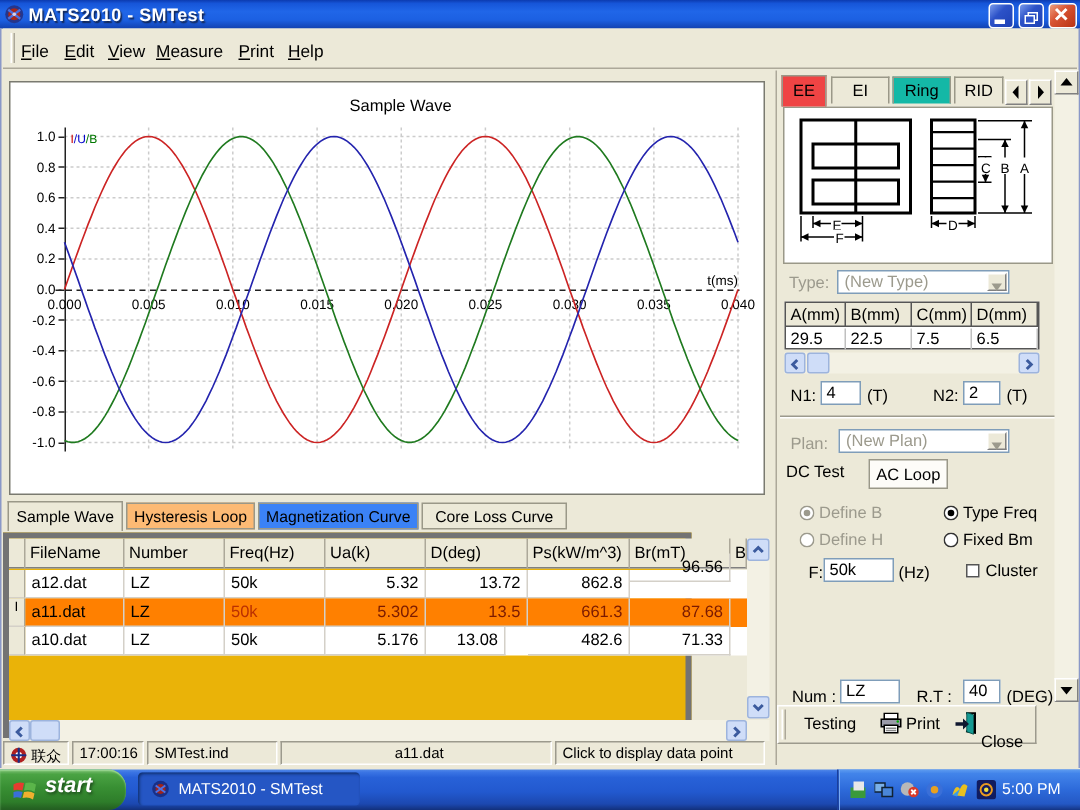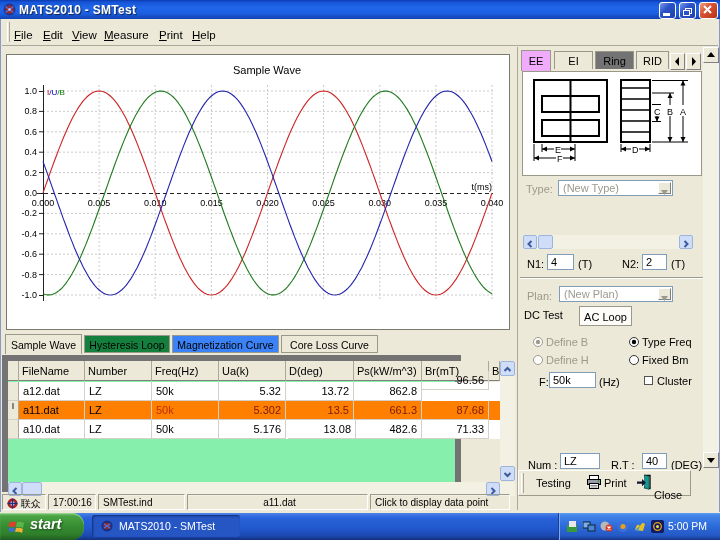--- a/index.html
+++ b/index.html
@@ -101,25 +101,25 @@
   <text x="491" y="190" font-size="9" text-anchor="end" fill="#000">t(ms)</text>
   <text x="232" y="74" font-size="11" fill="#000">Sample Wave</text>
   <text x="46" y="95" font-size="8" fill="#c00">I<tspan fill="#00c">/U</tspan><tspan fill="#070">/B</tspan></text>
   <polyline points="42.0,193.0 44.2,186.6 46.5,180.2 48.7,173.9 51.0,167.6 53.2,161.5 55.5,155.5 57.7,149.6 60.0,143.9 62.2,138.3 64.5,133.0 66.7,128.0 68.9,123.2 71.2,118.6 73.4,114.4 75.7,110.5 77.9,106.9 80.2,103.6 82.4,100.7 84.7,98.2 86.9,96.0 89.1,94.2 91.4,92.8 93.6,91.8 95.9,91.2 98.1,91.0 100.4,91.2 102.6,91.8 104.9,92.8 107.1,94.2 109.3,96.0 111.6,98.2 113.8,100.7 116.1,103.6 118.3,106.9 120.6,110.5 122.8,114.4 125.1,118.6 127.3,123.2 129.6,128.0 131.8,133.0 134.0,138.3 136.3,143.9 138.5,149.6 140.8,155.5 143.0,161.5 145.3,167.6 147.5,173.9 149.8,180.2 152.0,186.6 154.2,193.0 156.5,199.4 158.7,205.8 161.0,212.1 163.2,218.4 165.5,224.5 167.7,230.5 170.0,236.4 172.2,242.1 174.5,247.7 176.7,253.0 178.9,258.0 181.2,262.8 183.4,267.4 185.7,271.6 187.9,275.5 190.2,279.1 192.4,282.4 194.7,285.3 196.9,287.8 199.2,290.0 201.4,291.8 203.6,293.2 205.9,294.2 208.1,294.8 210.4,295.0 212.6,294.8 214.9,294.2 217.1,293.2 219.4,291.8 221.6,290.0 223.8,287.8 226.1,285.3 228.3,282.4 230.6,279.1 232.8,275.5 235.1,271.6 237.3,267.4 239.6,262.8 241.8,258.0 244.1,253.0 246.3,247.7 248.5,242.1 250.8,236.4 253.0,230.5 255.3,224.5 257.5,218.4 259.8,212.1 262.0,205.8 264.3,199.4 266.5,193.0 268.7,186.6 271.0,180.2 273.2,173.9 275.5,167.6 277.7,161.5 280.0,155.5 282.2,149.6 284.5,143.9 286.7,138.3 288.9,133.0 291.2,128.0 293.4,123.2 295.7,118.6 297.9,114.4 300.2,110.5 302.4,106.9 304.7,103.6 306.9,100.7 309.2,98.2 311.4,96.0 313.6,94.2 315.9,92.8 318.1,91.8 320.4,91.2 322.6,91.0 324.9,91.2 327.1,91.8 329.4,92.8 331.6,94.2 333.8,96.0 336.1,98.2 338.3,100.7 340.6,103.6 342.8,106.9 345.1,110.5 347.3,114.4 349.6,118.6 351.8,123.2 354.1,128.0 356.3,133.0 358.5,138.3 360.8,143.9 363.0,149.6 365.3,155.5 367.5,161.5 369.8,167.6 372.0,173.9 374.3,180.2 376.5,186.6 378.7,193.0 381.0,199.4 383.2,205.8 385.5,212.1 387.7,218.4 390.0,224.5 392.2,230.5 394.5,236.4 396.7,242.1 399.0,247.7 401.2,253.0 403.4,258.0 405.7,262.8 407.9,267.4 410.2,271.6 412.4,275.5 414.7,279.1 416.9,282.4 419.2,285.3 421.4,287.8 423.6,290.0 425.9,291.8 428.1,293.2 430.4,294.2 432.6,294.8 434.9,295.0 437.1,294.8 439.4,294.2 441.6,293.2 443.9,291.8 446.1,290.0 448.3,287.8 450.6,285.3 452.8,282.4 455.1,279.1 457.3,275.5 459.6,271.6 461.8,267.4 464.1,262.8 466.3,258.0 468.5,253.0 470.8,247.7 473.0,242.1 475.3,236.4 477.5,230.5 479.8,224.5 482.0,218.4 484.3,212.1 486.5,205.8 488.8,199.4 491.0,193.0" fill="none" stroke="#cc2424" stroke-width="1.1"></polyline>
   <polyline points="42.0,293.7 44.2,294.5 46.5,294.9 48.7,294.9 51.0,294.5 53.2,293.7 55.5,292.5 57.7,290.9 60.0,289.0 62.2,286.6 64.5,283.9 66.7,280.8 68.9,277.4 71.2,273.6 73.4,269.5 75.7,265.1 77.9,260.5 80.2,255.5 82.4,250.3 84.7,244.9 86.9,239.3 89.1,233.5 91.4,227.6 93.6,221.5 95.9,215.3 98.1,209.0 100.4,202.6 102.6,196.2 104.9,189.8 107.1,183.4 109.3,177.0 111.6,170.7 113.8,164.5 116.1,158.4 118.3,152.5 120.6,146.7 122.8,141.1 125.1,135.7 127.3,130.5 129.6,125.5 131.8,120.9 134.0,116.5 136.3,112.4 138.5,108.6 140.8,105.2 143.0,102.1 145.3,99.4 147.5,97.0 149.8,95.1 152.0,93.5 154.2,92.3 156.5,91.5 158.7,91.1 161.0,91.1 163.2,91.5 165.5,92.3 167.7,93.5 170.0,95.1 172.2,97.0 174.5,99.4 176.7,102.1 178.9,105.2 181.2,108.6 183.4,112.4 185.7,116.5 187.9,120.9 190.2,125.5 192.4,130.5 194.7,135.7 196.9,141.1 199.2,146.7 201.4,152.5 203.6,158.4 205.9,164.5 208.1,170.7 210.4,177.0 212.6,183.4 214.9,189.8 217.1,196.2 219.4,202.6 221.6,209.0 223.8,215.3 226.1,221.5 228.3,227.6 230.6,233.5 232.8,239.3 235.1,244.9 237.3,250.3 239.6,255.5 241.8,260.5 244.1,265.1 246.3,269.5 248.5,273.6 250.8,277.4 253.0,280.8 255.3,283.9 257.5,286.6 259.8,289.0 262.0,290.9 264.3,292.5 266.5,293.7 268.7,294.5 271.0,294.9 273.2,294.9 275.5,294.5 277.7,293.7 280.0,292.5 282.2,290.9 284.5,289.0 286.7,286.6 288.9,283.9 291.2,280.8 293.4,277.4 295.7,273.6 297.9,269.5 300.2,265.1 302.4,260.5 304.7,255.5 306.9,250.3 309.2,244.9 311.4,239.3 313.6,233.5 315.9,227.6 318.1,221.5 320.4,215.3 322.6,209.0 324.9,202.6 327.1,196.2 329.4,189.8 331.6,183.4 333.8,177.0 336.1,170.7 338.3,164.5 340.6,158.4 342.8,152.5 345.1,146.7 347.3,141.1 349.6,135.7 351.8,130.5 354.1,125.5 356.3,120.9 358.5,116.5 360.8,112.4 363.0,108.6 365.3,105.2 367.5,102.1 369.8,99.4 372.0,97.0 374.3,95.1 376.5,93.5 378.7,92.3 381.0,91.5 383.2,91.1 385.5,91.1 387.7,91.5 390.0,92.3 392.2,93.5 394.5,95.1 396.7,97.0 399.0,99.4 401.2,102.1 403.4,105.2 405.7,108.6 407.9,112.4 410.2,116.5 412.4,120.9 414.7,125.5 416.9,130.5 419.2,135.7 421.4,141.1 423.6,146.7 425.9,152.5 428.1,158.4 430.4,164.5 432.6,170.7 434.9,177.0 437.1,183.4 439.4,189.8 441.6,196.2 443.9,202.6 446.1,209.0 448.3,215.3 450.6,221.5 452.8,227.6 455.1,233.5 457.3,239.3 459.6,244.9 461.8,250.3 464.1,255.5 466.3,260.5 468.5,265.1 470.8,269.5 473.0,273.6 475.3,277.4 477.5,280.8 479.8,283.9 482.0,286.6 484.3,289.0 486.5,290.9 488.8,292.5 491.0,293.7" fill="none" stroke="#1f7a1f" stroke-width="1.1"></polyline>
   <polyline points="42.0,161.5 44.2,167.6 46.5,173.9 48.7,180.2 51.0,186.6 53.2,193.0 55.5,199.4 57.7,205.8 60.0,212.1 62.2,218.4 64.5,224.5 66.7,230.5 68.9,236.4 71.2,242.1 73.4,247.7 75.7,253.0 77.9,258.0 80.2,262.8 82.4,267.4 84.7,271.6 86.9,275.5 89.1,279.1 91.4,282.4 93.6,285.3 95.9,287.8 98.1,290.0 100.4,291.8 102.6,293.2 104.9,294.2 107.1,294.8 109.3,295.0 111.6,294.8 113.8,294.2 116.1,293.2 118.3,291.8 120.6,290.0 122.8,287.8 125.1,285.3 127.3,282.4 129.6,279.1 131.8,275.5 134.0,271.6 136.3,267.4 138.5,262.8 140.8,258.0 143.0,253.0 145.3,247.7 147.5,242.1 149.8,236.4 152.0,230.5 154.2,224.5 156.5,218.4 158.7,212.1 161.0,205.8 163.2,199.4 165.5,193.0 167.7,186.6 170.0,180.2 172.2,173.9 174.5,167.6 176.7,161.5 178.9,155.5 181.2,149.6 183.4,143.9 185.7,138.3 187.9,133.0 190.2,128.0 192.4,123.2 194.7,118.6 196.9,114.4 199.2,110.5 201.4,106.9 203.6,103.6 205.9,100.7 208.1,98.2 210.4,96.0 212.6,94.2 214.9,92.8 217.1,91.8 219.4,91.2 221.6,91.0 223.8,91.2 226.1,91.8 228.3,92.8 230.6,94.2 232.8,96.0 235.1,98.2 237.3,100.7 239.6,103.6 241.8,106.9 244.1,110.5 246.3,114.4 248.5,118.6 250.8,123.2 253.0,128.0 255.3,133.0 257.5,138.3 259.8,143.9 262.0,149.6 264.3,155.5 266.5,161.5 268.7,167.6 271.0,173.9 273.2,180.2 275.5,186.6 277.7,193.0 280.0,199.4 282.2,205.8 284.5,212.1 286.7,218.4 288.9,224.5 291.2,230.5 293.4,236.4 295.7,242.1 297.9,247.7 300.2,253.0 302.4,258.0 304.7,262.8 306.9,267.4 309.2,271.6 311.4,275.5 313.6,279.1 315.9,282.4 318.1,285.3 320.4,287.8 322.6,290.0 324.9,291.8 327.1,293.2 329.4,294.2 331.6,294.8 333.8,295.0 336.1,294.8 338.3,294.2 340.6,293.2 342.8,291.8 345.1,290.0 347.3,287.8 349.6,285.3 351.8,282.4 354.1,279.1 356.3,275.5 358.5,271.6 360.8,267.4 363.0,262.8 365.3,258.0 367.5,253.0 369.8,247.7 372.0,242.1 374.3,236.4 376.5,230.5 378.7,224.5 381.0,218.4 383.2,212.1 385.5,205.8 387.7,199.4 390.0,193.0 392.2,186.6 394.5,180.2 396.7,173.9 399.0,167.6 401.2,161.5 403.4,155.5 405.7,149.6 407.9,143.9 410.2,138.3 412.4,133.0 414.7,128.0 416.9,123.2 419.2,118.6 421.4,114.4 423.6,110.5 425.9,106.9 428.1,103.6 430.4,100.7 432.6,98.2 434.9,96.0 437.1,94.2 439.4,92.8 441.6,91.8 443.9,91.2 446.1,91.0 448.3,91.2 450.6,91.8 452.8,92.8 455.1,94.2 457.3,96.0 459.6,98.2 461.8,100.7 464.1,103.6 466.3,106.9 468.5,110.5 470.8,114.4 473.0,118.6 475.3,123.2 477.5,128.0 479.8,133.0 482.0,138.3 484.3,143.9 486.5,149.6 488.8,155.5 491.0,161.5" fill="none" stroke="#2424ae" stroke-width="1.1"></polyline>
 </svg>
 </div>
 
 <div class="abs" style="left:5px;top:334px;width:77px;height:20px;background:#ece9d8;border:1px solid #9a9888;border-bottom:0;font-size:10.5px;text-align:center;padding-top:4px;z-index:2">Sample Wave</div>
-<div class="abs" style="left:84px;top:335px;width:86px;height:18px;background:#15803d;border:1px solid #9a9888;font-size:10.5px;text-align:center;padding-top:3px">Hysteresis Loop</div>
+<div class="abs" style="left:84px;top:335px;width:86px;height:18px;background:#fdba74;border:1px solid #9a9888;font-size:10.5px;text-align:center;padding-top:3px">Hysteresis Loop</div>
 <div class="abs" style="left:172px;top:335px;width:107px;height:18px;background:#3b82f6;border:1px solid #9a9888;font-size:10.5px;text-align:center;padding-top:3px">Magnetization Curve</div>
 <div class="abs" style="left:281px;top:335px;width:97px;height:18px;background:#ece9d8;border:1px solid #9a9888;font-size:10.5px;text-align:center;padding-top:3px">Core Loss Curve</div>
 
-<div class="abs" style="left:2px;top:355px;width:459px;height:137px;background:#86efac;border:6px solid #737373">
+<div class="abs" style="left:2px;top:355px;width:459px;height:137px;background:#eab308;border:4px solid #737373">
   <div class="abs" style="left:0;top:0;width:492px;height:20px;background:#ece9d8;border-bottom:1px solid #808080"></div>
   <div class="abs" style="left:0px;top:0;width:11px;height:20px;border-right:1px solid #aca899;font-size:11px;padding:4px 0 0 3px;overflow:hidden"></div>
   <div class="abs" style="left:11px;top:0;width:66px;height:20px;border-right:1px solid #aca899;font-size:11px;padding:4px 0 0 3px;overflow:hidden">FileName</div>
   <div class="abs" style="left:77px;top:0;width:67px;height:20px;border-right:1px solid #aca899;font-size:11px;padding:4px 0 0 3px;overflow:hidden">Number</div>
   <div class="abs" style="left:144px;top:0;width:67px;height:20px;border-right:1px solid #aca899;font-size:11px;padding:4px 0 0 3px;overflow:hidden">Freq(Hz)</div>
   <div class="abs" style="left:211px;top:0;width:67px;height:20px;border-right:1px solid #aca899;font-size:11px;padding:4px 0 0 3px;overflow:hidden">Ua(k)</div>
   <div class="abs" style="left:278px;top:0;width:68px;height:20px;border-right:1px solid #aca899;font-size:11px;padding:4px 0 0 3px;overflow:hidden">D(deg)</div>
   <div class="abs" style="left:346px;top:0;width:68px;height:20px;border-right:1px solid #aca899;font-size:11px;padding:4px 0 0 3px;overflow:hidden">Ps(kW/m^3)</div>
   <div class="abs" style="left:414px;top:0;width:67px;height:20px;border-right:1px solid #aca899;font-size:11px;padding:4px 0 0 3px;overflow:hidden">Br(mT)</div>
   <div class="abs" style="left:481px;top:0;width:11px;height:20px;border-right:1px solid #aca899;font-size:11px;padding:4px 0 0 3px;overflow:hidden">B</div>
@@ -140,21 +140,21 @@
   <div class="abs" style="left:144px;top:40px;width:67px;height:19px;border-right:1px solid #d4d0c8;border-bottom:1px solid #d4d0c8;font-size:11px;text-align:left;padding:3px 0 0 4px;color:#bb3000">50k</div>
   <div class="abs" style="left:211px;top:40px;width:67px;height:19px;border-right:1px solid #d4d0c8;border-bottom:1px solid #d4d0c8;font-size:11px;text-align:right;padding:3px 4px 0 3px;color:#7b1a00">5.302</div>
   <div class="abs" style="left:278px;top:40px;width:68px;height:19px;border-right:1px solid #d4d0c8;border-bottom:1px solid #d4d0c8;font-size:11px;text-align:right;padding:3px 4px 0 3px;color:#7b1a00">13.5</div>
   <div class="abs" style="left:346px;top:40px;width:68px;height:19px;border-right:1px solid #d4d0c8;border-bottom:1px solid #d4d0c8;font-size:11px;text-align:right;padding:3px 4px 0 3px;color:#7b1a00">661.3</div>
   <div class="abs" style="left:414px;top:40px;width:67px;height:19px;border-right:1px solid #d4d0c8;border-bottom:1px solid #d4d0c8;font-size:11px;text-align:right;padding:3px 4px 0 3px;color:#7b1a00">87.68</div>
   <div class="abs" style="left:11px;top:59px;width:481px;height:19px;background:#fff"></div>
   <div class="abs" style="left:11px;top:59px;width:66px;height:19px;border-right:1px solid #d4d0c8;border-bottom:1px solid #d4d0c8;font-size:11px;text-align:left;padding:3px 0 0 4px;color:#000">a10.dat</div>
   <div class="abs" style="left:77px;top:59px;width:67px;height:19px;border-right:1px solid #d4d0c8;border-bottom:1px solid #d4d0c8;font-size:11px;text-align:left;padding:3px 0 0 4px;color:#000">LZ</div>
   <div class="abs" style="left:144px;top:59px;width:67px;height:19px;border-right:1px solid #d4d0c8;border-bottom:1px solid #d4d0c8;font-size:11px;text-align:left;padding:3px 0 0 4px;color:#000">50k</div>
   <div class="abs" style="left:211px;top:59px;width:67px;height:19px;border-right:1px solid #d4d0c8;border-bottom:1px solid #d4d0c8;font-size:11px;text-align:right;padding:3px 4px 0 3px;color:#000">5.176</div>
-  <div class="abs" style="left:280px;top:59px;width:68px;height:19px;border-right:1px solid #d4d0c8;border-bottom:1px solid #d4d0c8;font-size:11px;text-align:right;padding:3px 4px 0 3px;color:#000">13.08</div>
+  <div class="abs" style="left:263px;top:59px;width:68px;height:19px;border-right:1px solid #d4d0c8;border-bottom:1px solid #d4d0c8;font-size:11px;text-align:right;padding:3px 4px 0 3px;color:#000">13.08</div>
   <div class="abs" style="left:346px;top:59px;width:68px;height:19px;border-right:1px solid #d4d0c8;border-bottom:1px solid #d4d0c8;font-size:11px;text-align:right;padding:3px 4px 0 3px;color:#000">482.6</div>
   <div class="abs" style="left:414px;top:59px;width:67px;height:19px;border-right:1px solid #d4d0c8;border-bottom:1px solid #d4d0c8;font-size:11px;text-align:right;padding:3px 4px 0 3px;color:#000">71.33</div>
 
   <div class="abs" style="left:492px;top:0;width:15px;height:120px;background:#f3f1e4">
     <div class="abs" style="left:0;top:0;width:15px;height:15px;background:#cfddf8;border:1px solid #9db4dd;border-radius:2px"><svg width="13" height="13">
           <path d="M3.5 8 L6.5 5 L9.5 8" stroke="#3c5b9e" stroke-width="2" fill="none"></path>
         </svg></div>
     <div class="abs" style="left:0;top:105px;width:15px;height:15px;background:#cfddf8;border:1px solid #9db4dd;border-radius:2px"><svg width="13" height="13">
           <path d="M3.5 5 L6.5 8 L9.5 5" stroke="#3c5b9e" stroke-width="2" fill="none"></path>
         </svg></div>
@@ -176,23 +176,23 @@
       <circle cx="5.5" cy="5.5" r="5" fill="#b02020"></circle>
       <circle cx="5.5" cy="5.5" r="2.2" fill="#fff"></circle>
       <path d="M5.5 0.5 L5.5 10.5 M0.5 5.5 L10.5 5.5" stroke="#1a2f86" stroke-width="1.4"></path>
     </svg> 联众</div>
 <div class="abs" style="left:48px;top:494px;width:48px;height:16px;border:1px solid;border-color:#9c9a8d #fff #fff #9c9a8d;font-size:10px;padding:2px 0 0 4px;text-align:left;white-space:nowrap;overflow:hidden">17:00:16</div>
 <div class="abs" style="left:98px;top:494px;width:87px;height:16px;border:1px solid;border-color:#9c9a8d #fff #fff #9c9a8d;font-size:10px;padding:2px 0 0 4px;text-align:left;white-space:nowrap;overflow:hidden">SMTest.ind</div>
 <div class="abs" style="left:187px;top:494px;width:181px;height:16px;border:1px solid;border-color:#9c9a8d #fff #fff #9c9a8d;font-size:10px;padding:2px 0 0 4px;text-align:center;white-space:nowrap;overflow:hidden">a11.dat</div>
 <div class="abs" style="left:370px;top:494px;width:140px;height:16px;border:1px solid;border-color:#9c9a8d #fff #fff #9c9a8d;font-size:10px;padding:2px 0 0 4px;text-align:left;white-space:nowrap;overflow:hidden">Click to display data point</div>
 
 <div class="abs" style="left:517px;top:47px;width:201px;height:463px;background:#ece9d8;border-left:1px solid #aca899">
-<div class="abs" style="left:3px;top:3px;width:30px;height:21px;background:#f0abfc;border:1px solid #9a9888;border-bottom:0;font-size:11px;text-align:center;padding-top:4px;z-index:3">EE</div>
+<div class="abs" style="left:3px;top:3px;width:30px;height:21px;background:#ef4444;border:1px solid #9a9888;border-bottom:0;font-size:11px;text-align:center;padding-top:4px;z-index:3">EE</div>
 <div class="abs" style="left:36px;top:4px;width:39px;height:18px;background:#ece9d8;border:1px solid #9a9888;border-bottom:0;font-size:11px;text-align:center;padding-top:3px">EI</div>
-<div class="abs" style="left:77px;top:4px;width:39px;height:18px;background:#737373;border:1px solid #9a9888;border-bottom:0;font-size:11px;text-align:center;padding-top:3px">Ring</div>
+<div class="abs" style="left:77px;top:4px;width:39px;height:18px;background:#14b8a6;border:1px solid #9a9888;border-bottom:0;font-size:11px;text-align:center;padding-top:3px">Ring</div>
 <div class="abs" style="left:118px;top:4px;width:33px;height:18px;background:#ece9d8;border:1px solid #9a9888;border-bottom:0;font-size:11px;text-align:center;padding-top:3px">RID</div>
 <div class="abs" style="left:152px;top:6px;width:15px;height:17px;background:#ece9d8;border:1px solid;border-color:#fff #808080 #808080 #fff"><svg width="13" height="15">
         <path d="M8 3 L4 7.5 L8 12 Z" fill="#000"></path>
       </svg></div>
 <div class="abs" style="left:168px;top:6px;width:15px;height:17px;background:#ece9d8;border:1px solid;border-color:#fff #808080 #808080 #fff"><svg width="13" height="15">
         <path d="M5 3 L9 7.5 L5 12 Z" fill="#000"></path>
       </svg></div>
 <div class="abs" style="left:4px;top:24px;width:180px;height:105px;background:#fff;border:1px solid #9a9888"><svg width="178" height="103" viewBox="0 0 178 103">
         <rect x="11" y="8" width="73" height="62" fill="none" stroke="#000" stroke-width="2"></rect>
         <line x1="47.5" y1="8" x2="47.5" y2="70" stroke="#000" stroke-width="2"></line>
@@ -245,20 +245,31 @@
         <rect x="108" y="72" width="8" height="10" fill="#fff"></rect>
         <text x="109" y="81" font-size="9" font-family="Liberation Sans">D</text>
       </svg></div>
 <div class="abs" style="left:8px;top:136px;width:30px;height:12px;font-size:11px;color:#9c9a8d">Type:</div>
 <div class="abs" style="left:40px;top:133px;width:115px;height:16px;background:#fff;border:1px solid #7f9db9">
       <span style="position:absolute;left:4px;top:1px;font-size:11px;color:#9c9a8d">(New Type)</span>
       <span class="abs" style="right:1px;top:1px;width:13px;height:12px;background:#ece9d8;border:1px solid;border-color:#fff #808080 #808080 #fff"><svg width="11" height="10">
           <path d="M2 3 L5.5 8 L9 3 Z" fill="#9c9a8d"></path>
         </svg></span>
     </div>
+<div class="abs" style="left:5px;top:154px;width:170px;height:32px;background:#fff;border:1px solid #555">
+      <div class="abs" style="left:0;top:0;width:168px;height:16px;background:#ece9d8;border-bottom:1px solid #555"></div>
+      <div class="abs" style="left:0px;top:0;width:40px;height:16px;border-right:1px solid #555;font-size:11px;padding:2px 0 0 3px">A(mm)</div>
+      <div class="abs" style="left:40px;top:0;width:44px;height:16px;border-right:1px solid #555;font-size:11px;padding:2px 0 0 3px">B(mm)</div>
+      <div class="abs" style="left:84px;top:0;width:40px;height:16px;border-right:1px solid #555;font-size:11px;padding:2px 0 0 3px">C(mm)</div>
+      <div class="abs" style="left:124px;top:0;width:44px;height:16px;border-right:1px solid #555;font-size:11px;padding:2px 0 0 3px">D(mm)</div>
+      <div class="abs" style="left:0px;top:17px;width:40px;height:14px;border-right:1px solid #c0c0c0;font-size:11px;padding:1px 0 0 3px">29.5</div>
+      <div class="abs" style="left:40px;top:17px;width:44px;height:14px;border-right:1px solid #c0c0c0;font-size:11px;padding:1px 0 0 3px">22.5</div>
+      <div class="abs" style="left:84px;top:17px;width:40px;height:14px;border-right:1px solid #c0c0c0;font-size:11px;padding:1px 0 0 3px">7.5</div>
+      <div class="abs" style="left:124px;top:17px;width:44px;height:14px;border-right:1px solid #c0c0c0;font-size:11px;padding:1px 0 0 3px">6.5</div>
+    </div>
 <div class="abs" style="left:5px;top:188px;width:170px;height:14px;background:#f3f1e4">
       <div class="abs" style="left:0;top:0;width:14px;height:14px;background:#cfddf8;border:1px solid #9db4dd;border-radius:2px"><svg width="12" height="12">
           <path d="M7.5 3 L4.5 6 L7.5 9" stroke="#3c5b9e" stroke-width="2" fill="none"></path>
         </svg></div>
       <div class="abs" style="left:15px;top:0;width:15px;height:14px;background:#cfddf8;border:1px solid #9db4dd;border-radius:2px"></div>
       <div class="abs" style="left:156px;top:0;width:14px;height:14px;background:#cfddf8;border:1px solid #9db4dd;border-radius:2px"><svg width="12" height="12">
           <path d="M4.5 3 L7.5 6 L4.5 9" stroke="#3c5b9e" stroke-width="2" fill="none"></path>
         </svg></div>
     </div>
 <div class="abs" style="left:9px;top:211px;width:26px;height:13px;font-size:11px">N1:</div>

